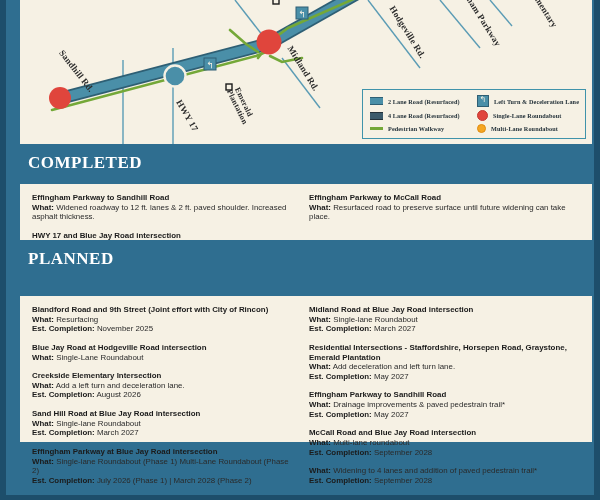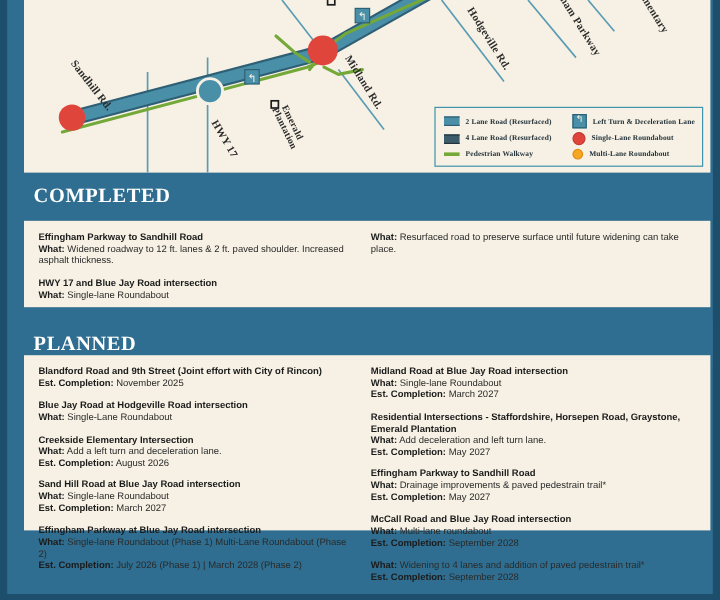--- a/index.html
+++ b/index.html
@@ -241,35 +241,37 @@
           <div class="e-title">Effingham Parkway to Sandhill Road</div>
           <div class="e-line"><b>What:</b> <span>Widened roadway to 12 ft. lanes &amp; 2 ft. paved shoulder. Increased asphalt thickness.</span></div>
         </div>
         <div class="entry">
           <div class="e-title">HWY 17 and Blue Jay Road intersection</div>
           <div class="e-line"><b>What:</b> <span>Single-lane Roundabout</span></div>
         </div>
       </div>
       <div class="col">
         <div class="entry">
+          <div class="e-title">Effingham Parkway to McCall Road</div>
           <div class="e-line"><b>What:</b> <span>Resurfaced road to preserve surface until future widening can take place.</span></div>
         </div>
       </div>
     </div>
   </div>
 
-  <div class="band" style="top:268px; height:40px;">
+  <div class="band" style="top:240px; height:40px;">
     <div class="section-title" style="padding-top:9px;">PLANNED</div>
   </div>
 
   <div class="panel" style="top:296px; height:146px;">
     <div class="cols">
       <div class="col">
         <div class="entry">
           <div class="e-title">Blandford Road and 9th Street (Joint effort with City of Rincon)</div>
+          <div class="e-line"><b>What:</b> <span>Resurfacing</span></div>
           <div class="e-line"><b>Est. Completion:</b> <span>November 2025</span></div>
         </div>
         <div class="entry">
           <div class="e-title">Blue Jay Road at Hodgeville Road intersection</div>
           <div class="e-line"><b>What:</b> <span>Single-Lane Roundabout</span></div>
         </div>
         <div class="entry">
           <div class="e-title">Creekside Elementary Intersection</div>
           <div class="e-line"><b>What:</b> <span>Add a left turn and deceleration lane.</span></div>
           <div class="e-line"><b>Est. Completion:</b> <span>August 2026</span></div>

